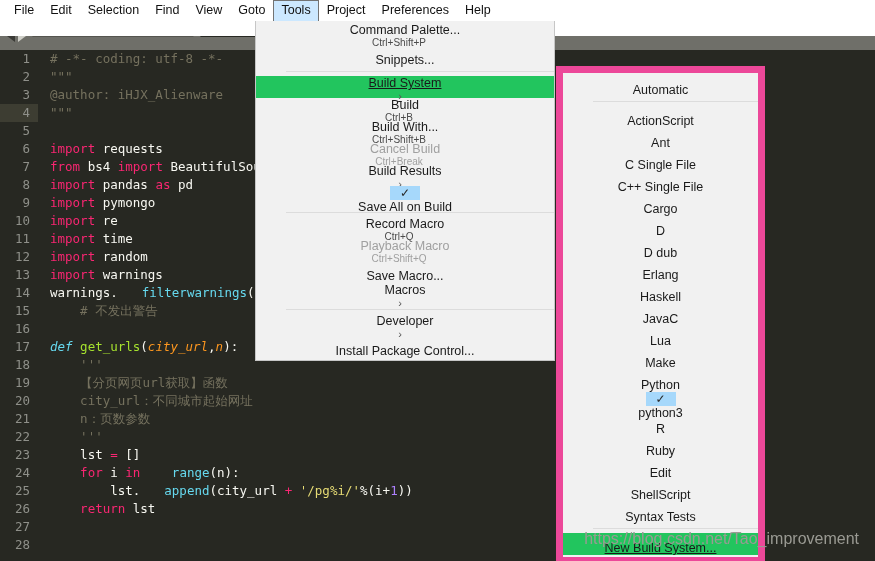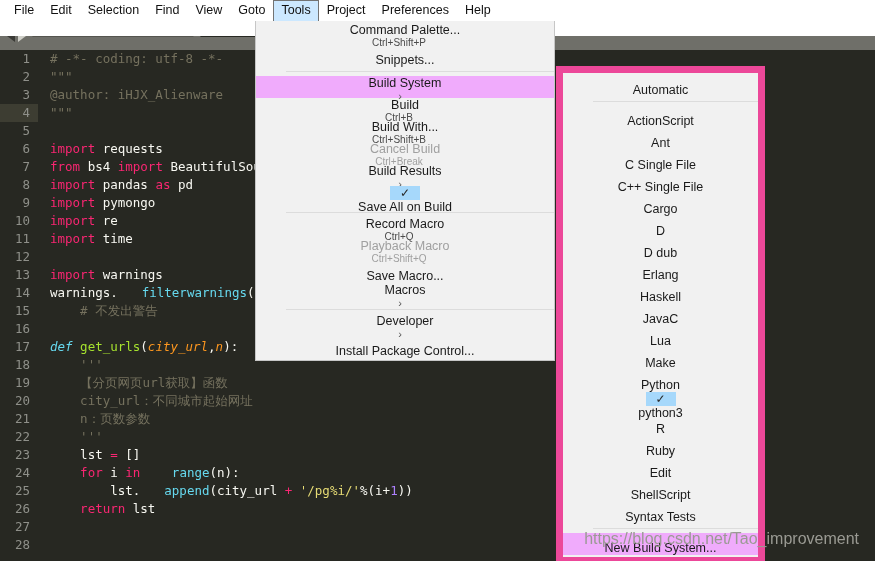--- a/index.html
+++ b/index.html
@@ -138,21 +138,21 @@
   .mi .mi-check {
     width: 30px; min-width: 30px;
     height: 22px;
     display: flex; align-items: center; justify-content: center;
     font-size: 12px; color: #2a2a2a;
   }
   .mi.checked .mi-check { background: #a6d8fb; }
   .mi .mi-label { flex: 1; }
   .mi .mi-accel { color: #4a4a4a; padding-right: 12px; font-size: 10px; }
   .mi .mi-arrow { padding-right: 10px; color: #555; font-size: 11px; }
-  .mi.highlight { background: #f0abfc; }
+  .mi.highlight { background: #22c55e; text-decoration: underline; }
   .mi.disabled .mi-label, .mi.disabled .mi-accel { color: #a0a0a0; }
   .sep { height: 1px; background: #dcdcdc; margin: 4px 0 4px 30px; }
 
   
   .submenu {
     position: absolute;
     top: 66px; left: 556px;
     width: 209px;
     background: #f1f1f1;
     border: 7px solid #ec4899;
@@ -211,21 +211,21 @@
       <div class="code-row"><div class="gutter">2</div><div class="code"><span class="k-comment">"""</span></div></div>
       <div class="code-row"><div class="gutter">3</div><div class="code"><span class="k-comment">@author: iHJX_Alienware</span></div></div>
       <div class="code-row current"><div class="gutter">4</div><div class="code"><span class="k-comment">"""</span></div></div>
       <div class="code-row"><div class="gutter">5</div><div class="code"></div></div>
       <div class="code-row"><div class="gutter">6</div><div class="code"><span class="k-keyword">import</span><span class="k-name"> requests</span></div></div>
       <div class="code-row"><div class="gutter">7</div><div class="code"><span class="k-keyword">from</span><span class="k-name"> bs4 </span><span class="k-keyword">import</span><span class="k-name"> BeautifulSoup</span></div></div>
       <div class="code-row"><div class="gutter">8</div><div class="code"><span class="k-keyword">import</span><span class="k-name"> pandas </span><span class="k-keyword">as</span><span class="k-name"> pd</span></div></div>
       <div class="code-row"><div class="gutter">9</div><div class="code"><span class="k-keyword">import</span><span class="k-name"> pymongo</span></div></div>
       <div class="code-row"><div class="gutter">10</div><div class="code"><span class="k-keyword">import</span><span class="k-name"> re</span></div></div>
       <div class="code-row"><div class="gutter">11</div><div class="code"><span class="k-keyword">import</span><span class="k-name"> time</span></div></div>
-      <div class="code-row"><div class="gutter">12</div></div>
+      <div class="code-row"><div class="gutter">12</div><div class="code"><span class="k-keyword">import</span><span class="k-name"> random</span></div></div>
       <div class="code-row"><div class="gutter">13</div><div class="code"><span class="k-keyword">import</span><span class="k-name"> warnings</span></div></div>
       <div class="code-row"><div class="gutter">14</div><div class="code"><span class="k-name">warnings.</span><span class="k-func">filterwarnings</span><span class="k-name">(</span></div></div>
       <div class="code-row"><div class="gutter">15</div><div class="code"><span class="k-comment">    # 不发出警告</span></div></div>
       <div class="code-row"><div class="gutter">16</div><div class="code"></div></div>
       <div class="code-row"><div class="gutter">17</div><div class="code"><span class="k-def">def</span><span class="k-name"> </span><span class="k-deffn">get_urls</span><span class="k-name">(</span><span class="k-param">city_url</span><span class="k-name">,</span><span class="k-param">n</span><span class="k-name">):</span></div></div>
       <div class="code-row"><div class="gutter">18</div><div class="code"><span class="k-comment">    '''</span></div></div>
       <div class="code-row"><div class="gutter">19</div><div class="code"><span class="k-comment">    【分页网页url获取】函数</span></div></div>
       <div class="code-row"><div class="gutter">20</div><div class="code"><span class="k-comment">    city_url：不同城市起始网址</span></div></div>
       <div class="code-row"><div class="gutter">21</div><div class="code"><span class="k-comment">    n：页数参数</span></div></div>
       <div class="code-row"><div class="gutter">22</div><div class="code"><span class="k-comment">    '''</span></div></div>

